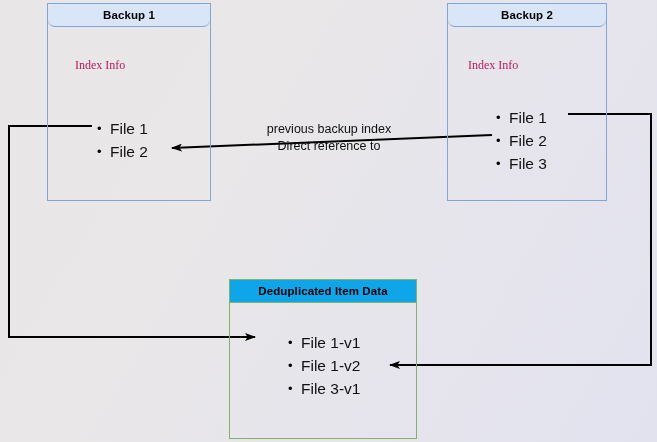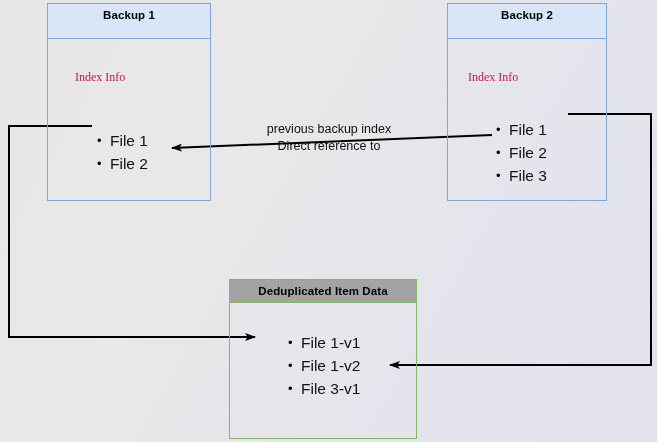--- a/index.html
+++ b/index.html
@@ -43,24 +43,25 @@
     text-align: center;
     font-weight: bold;
     color: #000;
     letter-spacing: 0.1px;
   }
   .header-blue {
     background: #d9e6f7;
     border-bottom: 1.6px solid #7ea6d9;
     font-size: 11.5px;
     line-height: 23px;
-    height: 35px;
+    height: 23px;
+    border-radius: 7px;
   }
   .header-green {
-    background: #a3a3a3;
+    background: #0ea5e9;
     border-bottom: 1.6px solid #82b366;
     font-size: 11.5px;
     line-height: 23px;
     height: 23px;
   }
   .box-body {
     position: relative;
     height: calc(100% - 23px);
   }
   .index-title {

